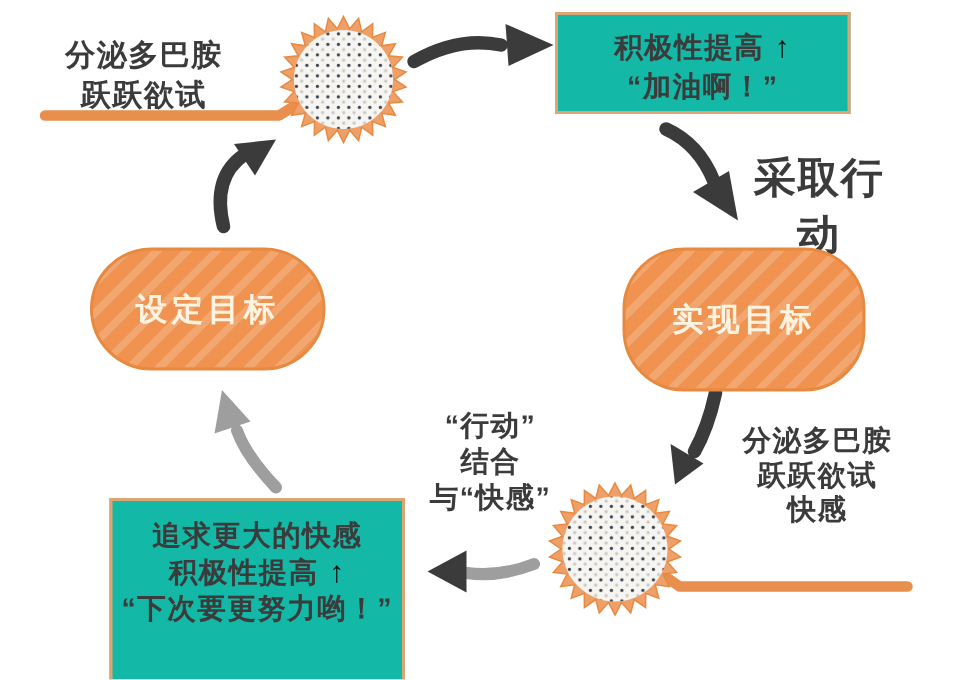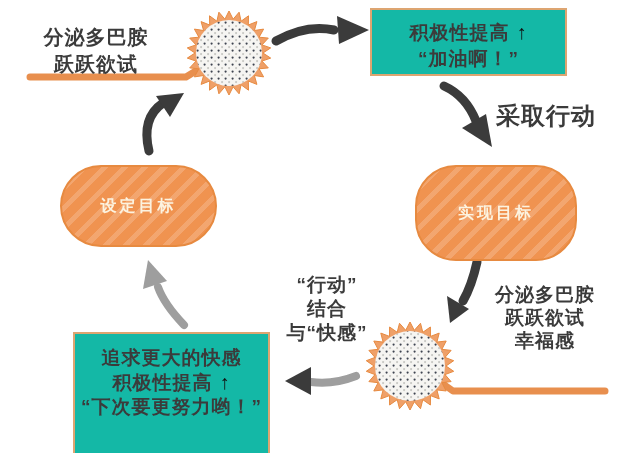--- a/index.html
+++ b/index.html
@@ -3,39 +3,39 @@
 <meta charset="utf-8">
 <style>
   html,body{margin:0;padding:0;background:#ffffff;}
   .stage{
     position:relative;width:640px;height:453px;background:#fff;overflow:hidden;
     font-family:"Liberation Sans","DejaVu Sans",sans-serif;color:var(--text-dark);
   }
   .stage svg{position:absolute;left:0;top:0;}
   .lbl{position:absolute;text-align:center;font-weight:700;letter-spacing:1px;}
   #lbl-dop-top{left:16px;top:24px;width:160px;font-size:20px;line-height:27px;}
-  #lbl-take-action{left:494px;top:100px;width:104px;font-size:24px;text-align:center;}
+  #lbl-take-action{left:494px;top:100px;width:104px;font-size:28px;text-align:center;}
   #lbl-dop-bottom{left:482px;top:283px;width:126px;font-size:19px;line-height:23px;}
   #lbl-combine{left:268px;top:273px;width:118px;font-size:19px;line-height:24px;}
   .obox{
     position:absolute;box-sizing:border-box;background:#14b8a6;
     border:2px solid var(--orange-border);
     text-align:center;font-weight:600;font-size:19px;letter-spacing:1px;
   }
   #box-cheer{left:370px;top:8px;width:197px;height:68px;padding-top:9px;line-height:26px;}
   #box-pursue{left:73px;top:332px;width:197px;height:128px;padding-top:12px;line-height:24px;}
   .up{font-weight:900;margin-left:7px;color:#111;font-size:20px;}
   .pill{
     position:absolute;box-sizing:border-box;border-radius:41px;
     background:
       repeating-linear-gradient(135deg, var(--stripe) 0 5px, rgba(0,0,0,0) 5px 14px),
       var(--orange);
     border:2px solid var(--orange-deep);
     display:flex;align-items:center;justify-content:center;
-    color:var(--pill-text);font-size:16px;font-weight:600;letter-spacing:3px;
+    color:var(--pill-text);font-size:21px;font-weight:600;letter-spacing:3px;
   }
   #pill-set{left:60px;top:165px;width:157px;height:82px;}
   #pill-achieve{left:415px;top:165px;width:162px;height:96px;}
   .shaft{fill:none;stroke-linecap:round;}
   .dark{stroke:var(--arrow-dark);stroke-width:9;}
   .gray{stroke:var(--arrow-gray);stroke-width:8;}
   .head-dark{fill:var(--arrow-dark);}
   .head-gray{fill:var(--arrow-gray);}
   .oline{fill:none;stroke:var(--line-orange);stroke-width:7;stroke-linecap:round;stroke-linejoin:round;}
   .burst{fill:var(--orange-burst);stroke:var(--orange-deep);stroke-width:1;}
@@ -96,21 +96,21 @@
   <div class="pill" id="pill-achieve">
     <span>实现目标</span>
   </div>
   <div class="pill" id="pill-set">
     <span>设定目标</span>
   </div>
 
   <div class="lbl" id="lbl-dop-bottom">
     <div>分泌多巴胺</div>
     <div>跃跃欲试</div>
-    <div>幸福感</div>
+    <div>快感</div>
   </div>
 
   <div class="lbl" id="lbl-combine">
     <div>“行动”</div>
     <div>结合</div>
     <div>与“快感”</div>
   </div>
 
   <div class="obox" id="box-pursue">
     <div>追求更大的快感</div>

